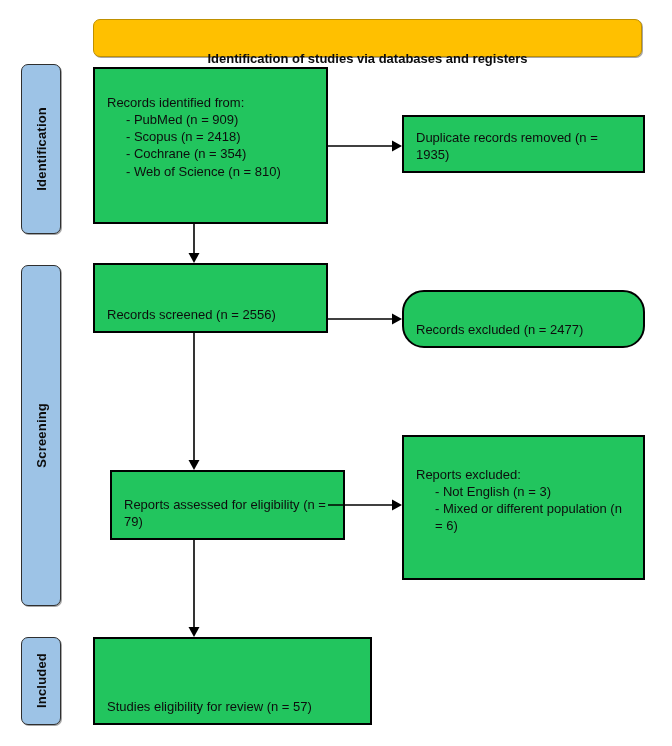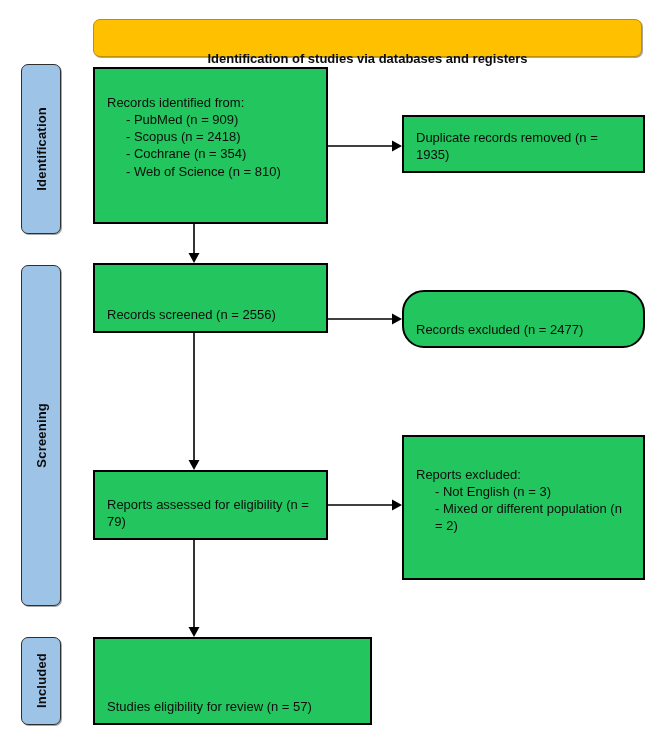--- a/index.html
+++ b/index.html
@@ -122,28 +122,28 @@
   </div>
 
   <div class="box vcenter" style="left:93px; top:263px; width:235px; height:70px;">
     <div class="box-line">Records screened (n = 2556)</div>
   </div>
 
   <div class="box vcenter" style="left:402px; top:290px; width:243px; height:58px;border-radius:22px;">
     <div class="box-line">Records excluded (n = 2477)</div>
   </div>
 
-  <div class="box vcenter" style="left:93px; top:470px; width:235px; height:70px;">
+  <div class="box vcenter" style="left:110px; top:470px; width:235px; height:70px;">
     <div class="box-line">Reports assessed for eligibility (n = 79)</div>
   </div>
 
   <div class="box" style="left:402px; top:435px; width:243px; height:145px; padding-top:29px;">
     <div class="box-line">Reports excluded:</div>
     <div class="box-sub">- Not English (n = 3)</div>
-    <div class="box-sub">- Mixed or different population (n = 2)</div>
+    <div class="box-sub">- Mixed or different population (n = 6)</div>
   </div>
 
   <div class="box vcenter" style="left:93px; top:637px; width:279px; height:88px; padding-top:10px;">
     <div class="box-line">Studies eligibility for review (n = 57)</div>
   </div>
 
   <div class="arrow" style="left:328px; top:138px; width:76px; height:16px;">
     <svg width="76" height="16" viewBox="0 0 76 16">
       <line x1="0" y1="8" x2="64" y2="8" stroke="#000" stroke-width="1.6"></line>
       <polygon points="64,2.5 74,8 64,13.5" fill="#000"></polygon>

